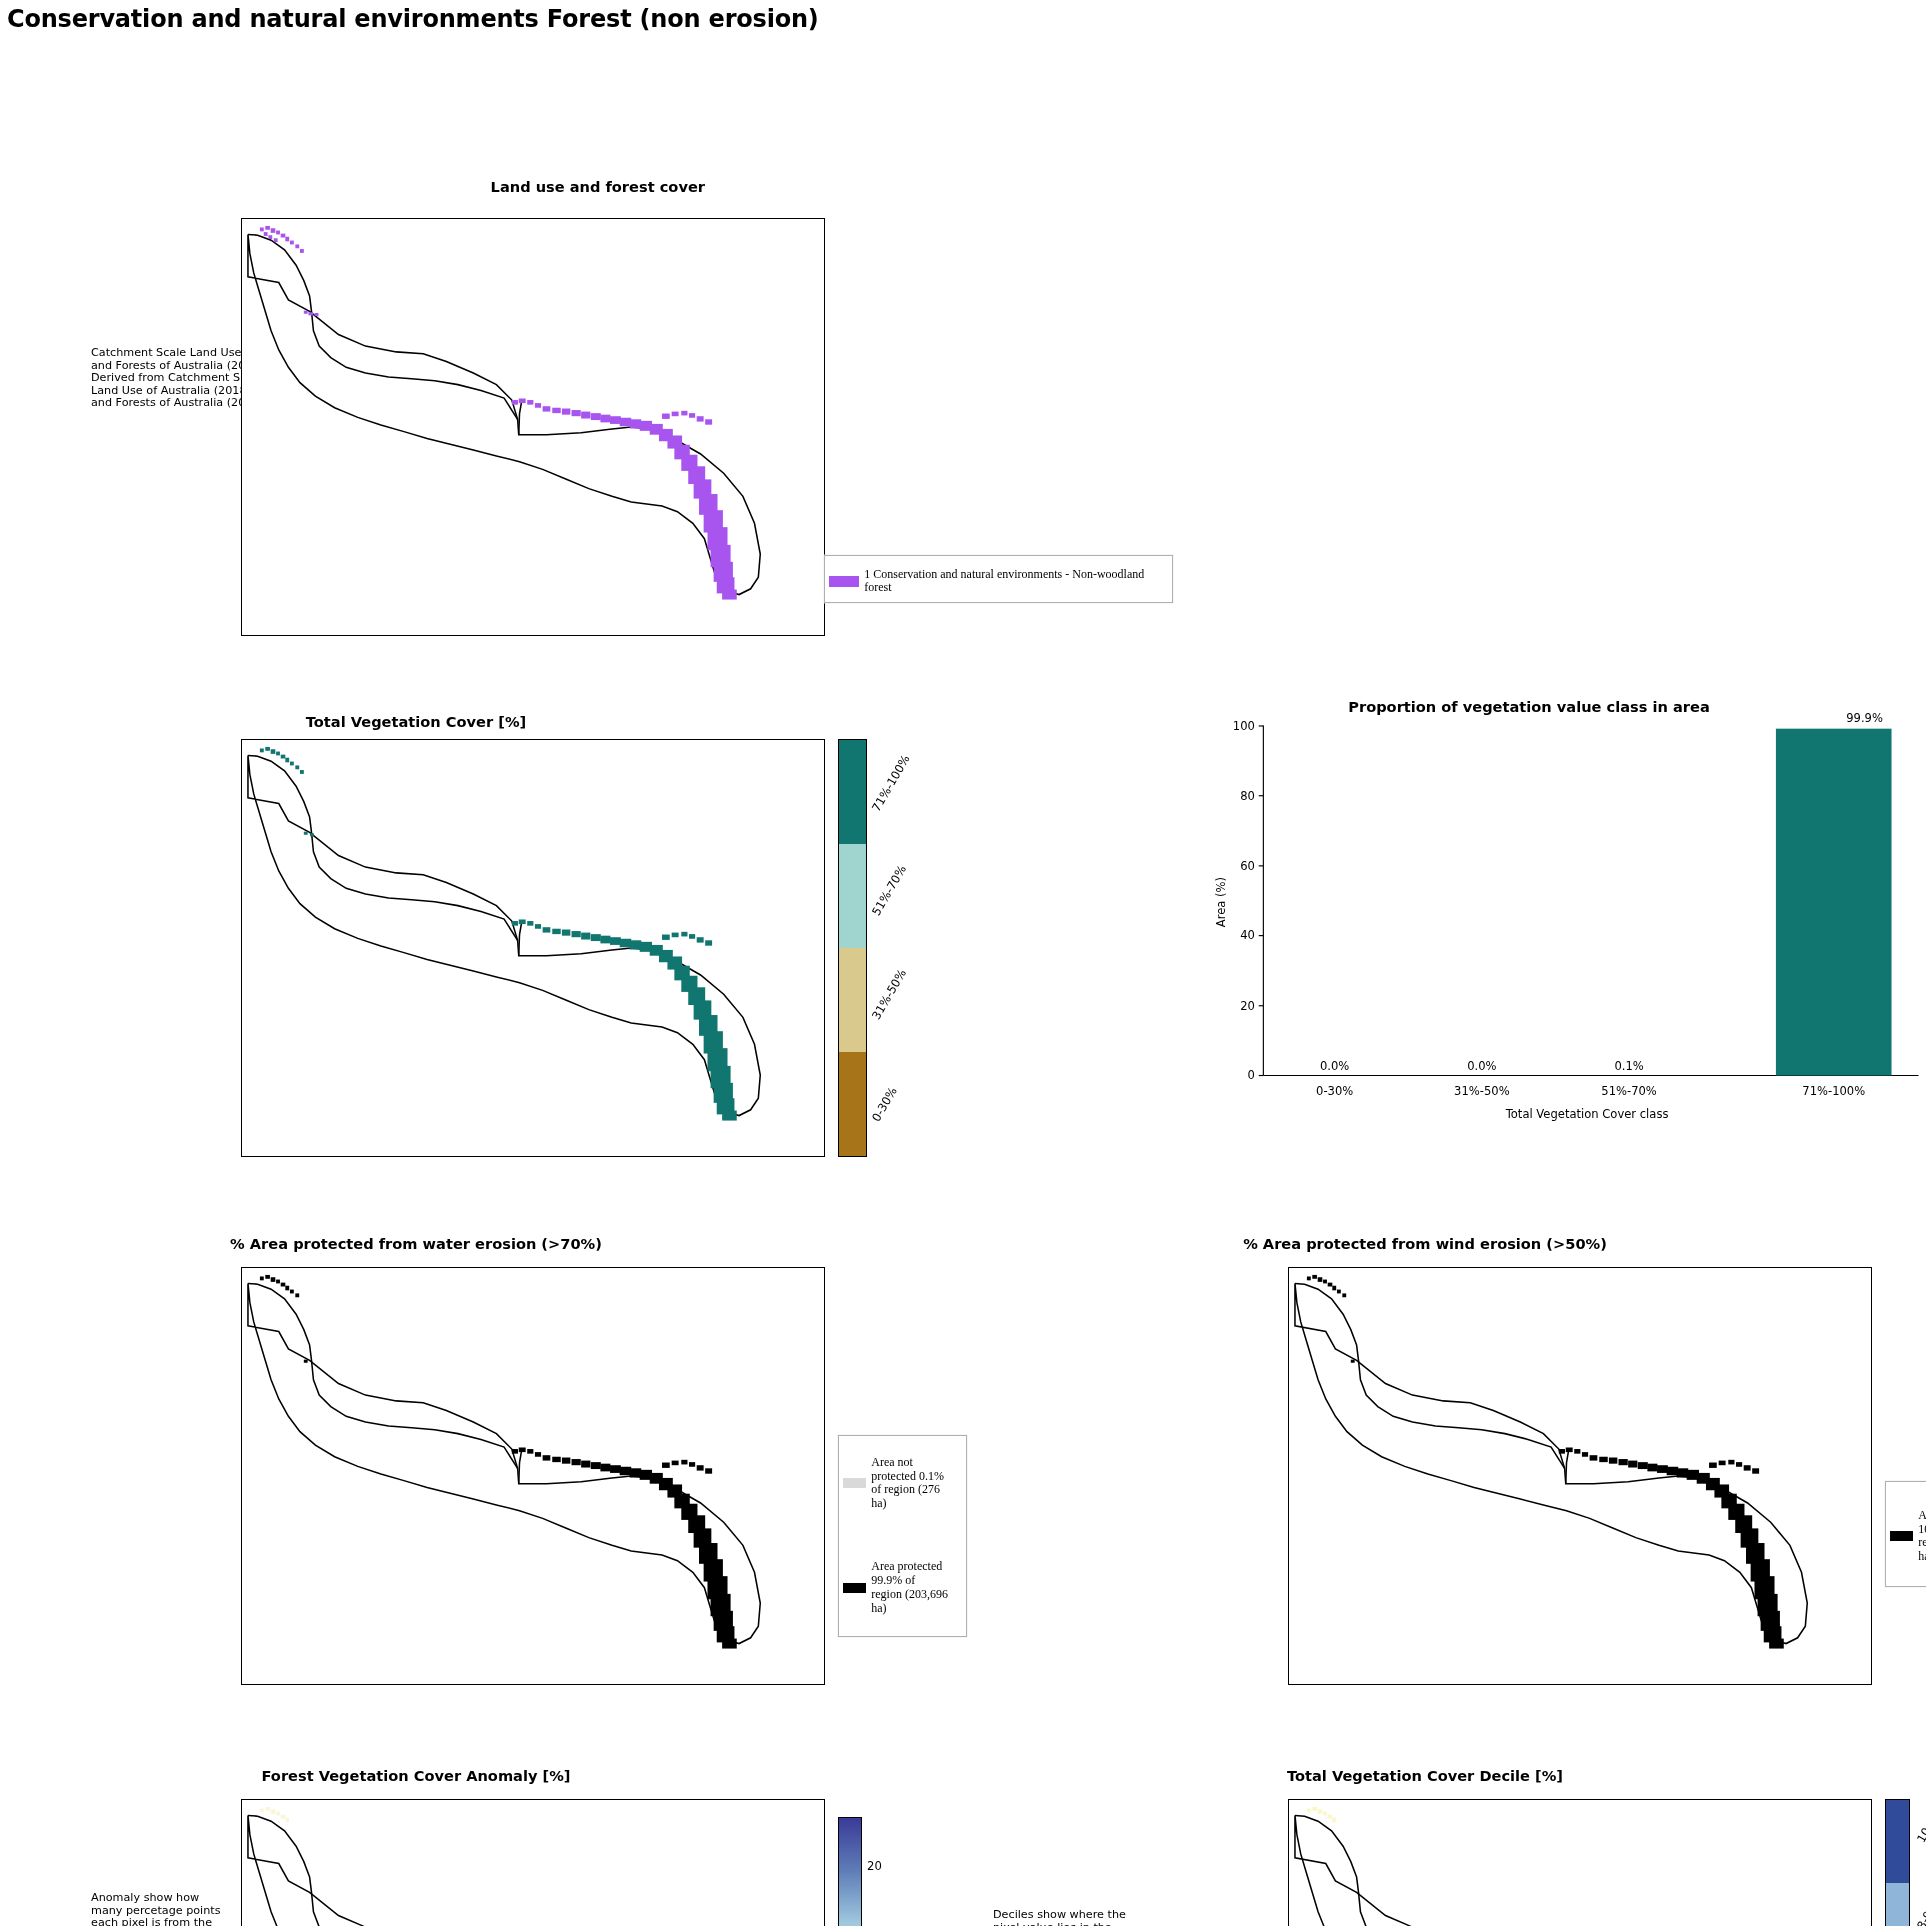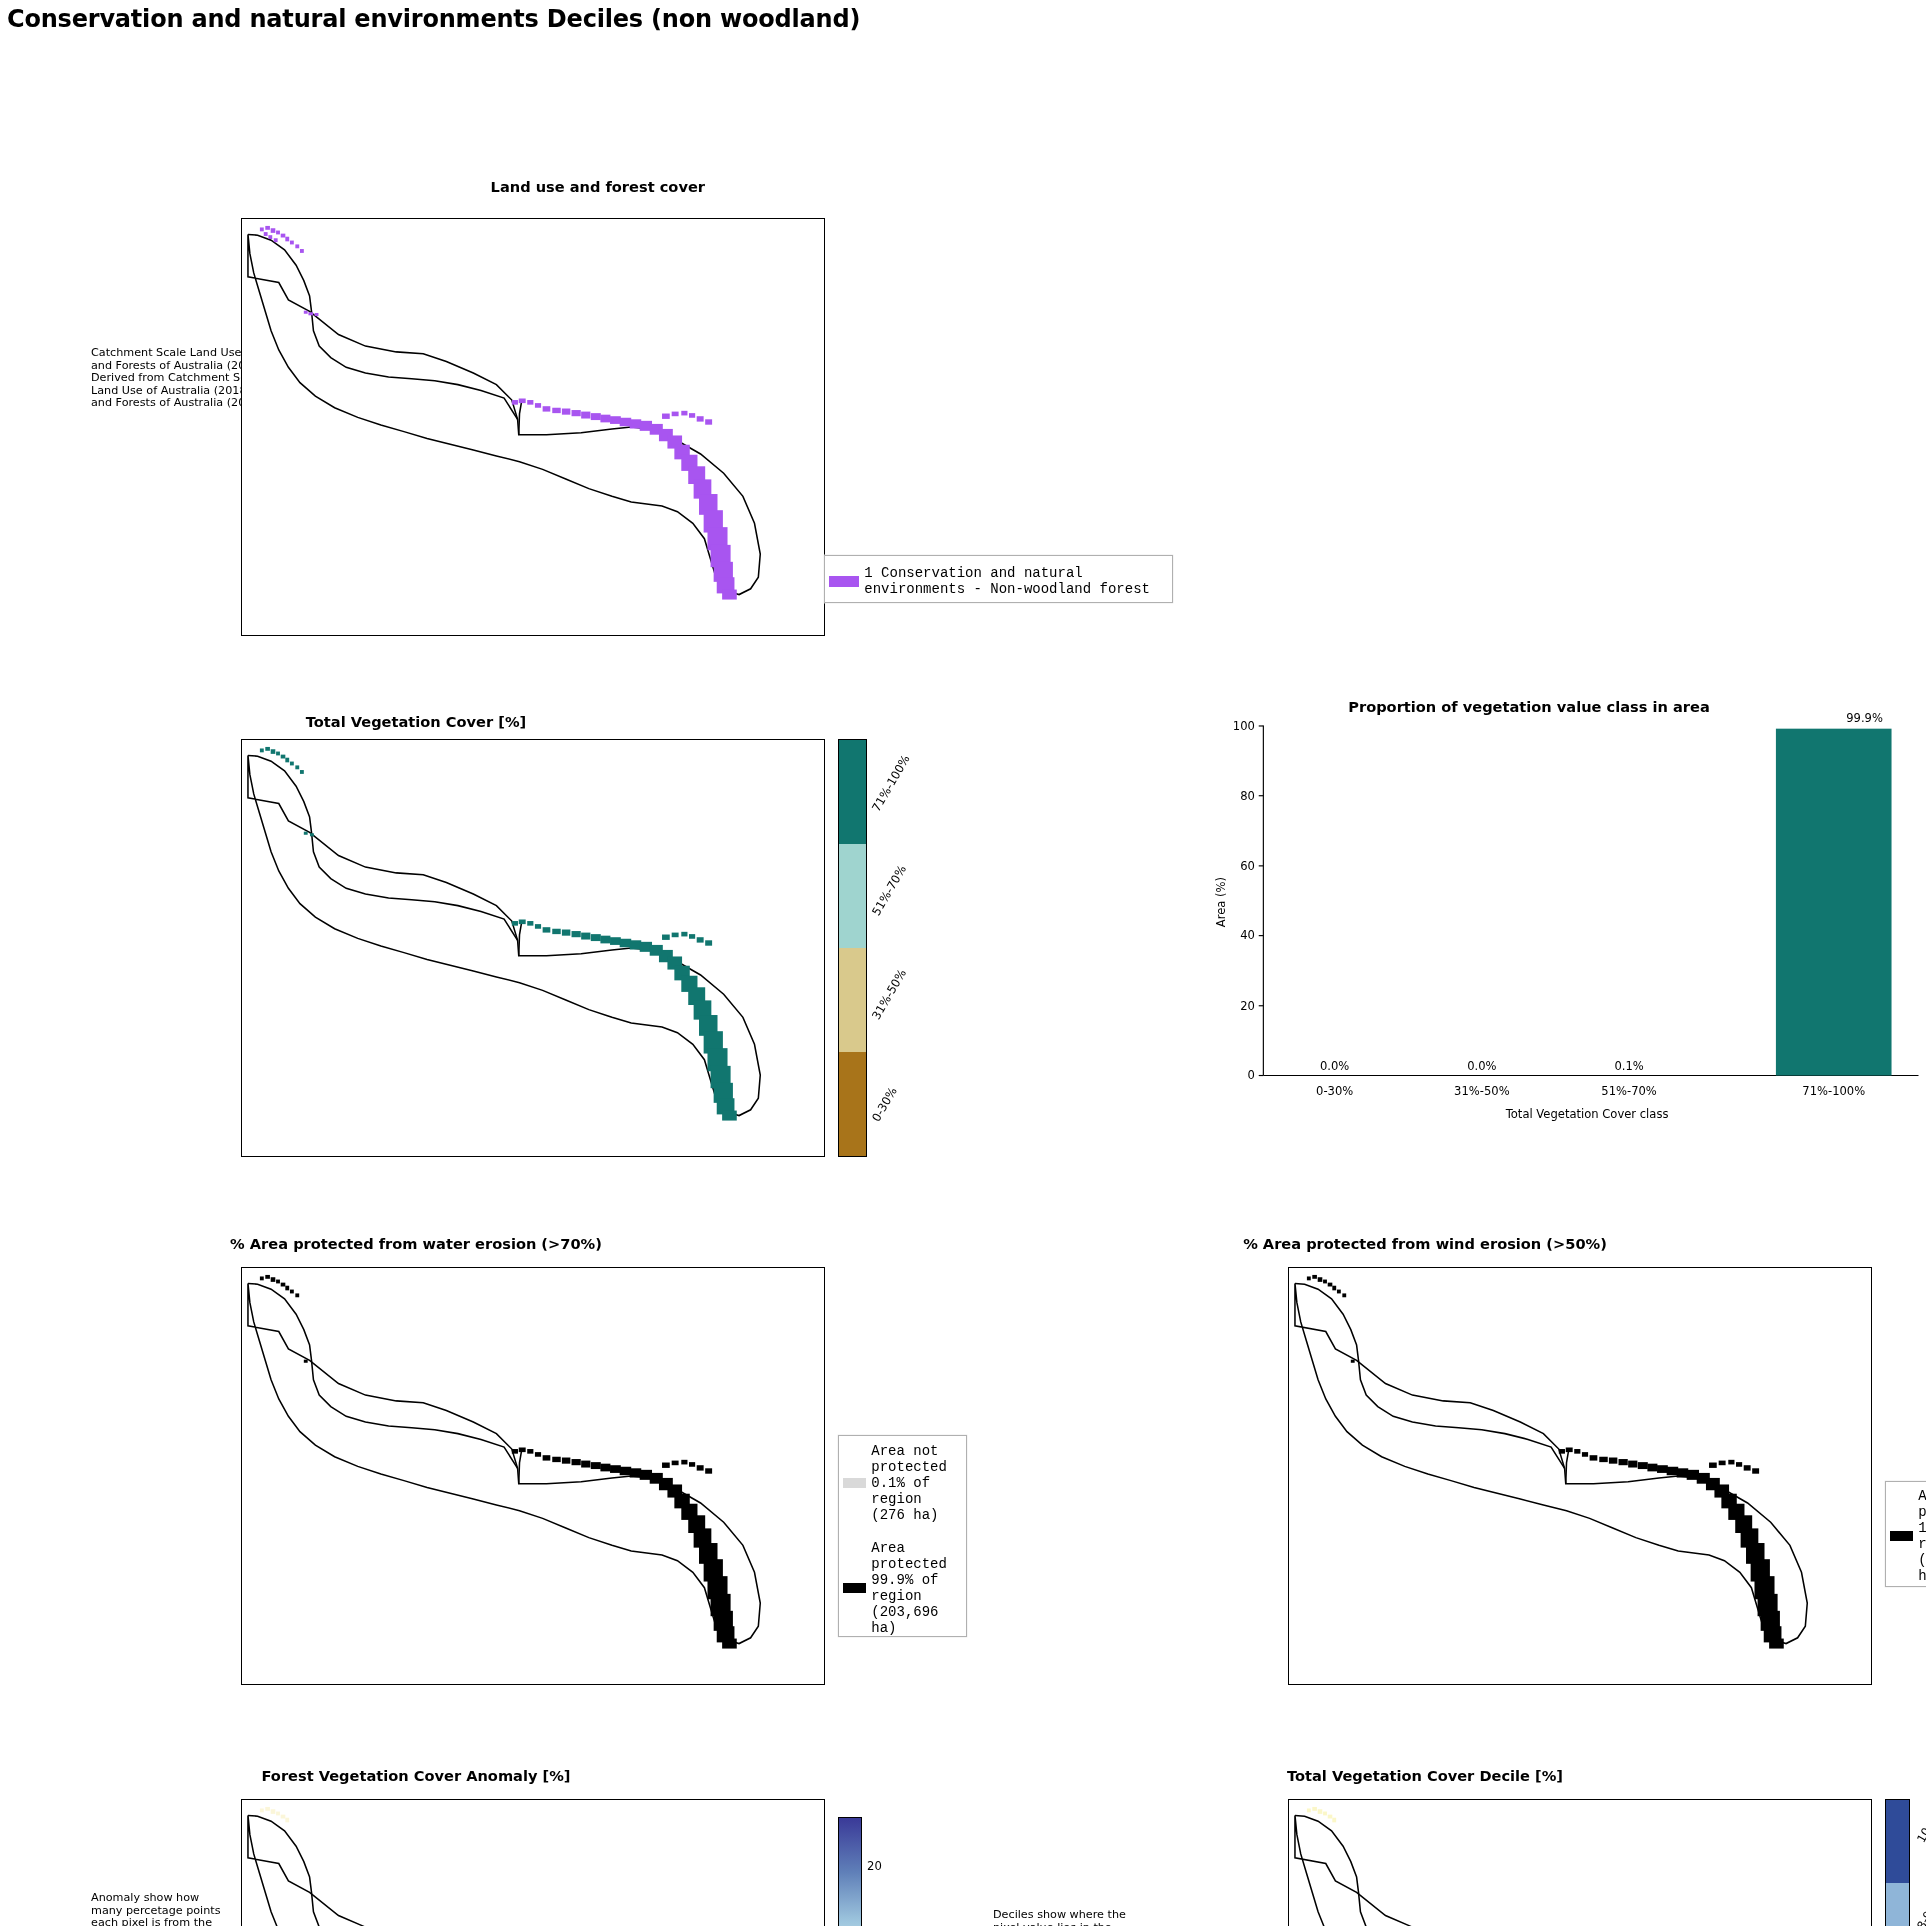--- a/index.html
+++ b/index.html
@@ -8,37 +8,37 @@
   .abs{position:absolute;}
   #report-title{left:7px;top:5.4px;font-size:24px;font-weight:bold;font-family:"DejaVu Sans",sans-serif;letter-spacing:-0.2px;}
 
   .panel-title{font-size:14.6px;font-weight:bold;text-align:center;font-family:"DejaVu Sans",sans-serif;}
   .map-frame{border:1.2px solid #000;background:#fff;position:absolute;overflow:hidden;}
   .sidenote{font-size:11.2px;line-height:1.12;font-family:"DejaVu Sans",sans-serif;color:#000;}
 
   .legend-box{border:0.8px solid #b0b0b0;background:#fff;position:absolute;box-shadow:0 0 0 0.4px #e9e9e9;}
   .legend-row{display:flex;align-items:center;padding:2.3px 3.9px;}
   .legend-swatch{width:30px;height:11.6px;flex:0 0 auto;margin-right:5.4px;}
-  .legend-label{font-size:14px;line-height:1.15;font-family:Liberation Mono, monospace;}
+  .legend-label{font-size:12px;line-height:1.15;font-family:Liberation Serif, serif;}
 
   .cbar{position:absolute;border:0.8px solid #000;}
   .cbar-seg{width:100%;}
   .cbar-tick{position:absolute;font-size:11.6px;font-family:"DejaVu Sans",sans-serif;transform-origin:left top;white-space:nowrap;}
 
   svg{display:block;}
   .axis-label{font-size:30px;font-family:"DejaVu Sans",sans-serif;}
   .tick-label{font-size:30px;font-family:"DejaVu Sans",sans-serif;}
   .bar-val{font-size:30px;font-family:"DejaVu Sans",sans-serif;}
 </style>
 </head>
 <body>
 
 <div class="page">
 
-  <div class="abs" id="report-title">Conservation and natural environments Deciles (non woodland)</div>
+  <div class="abs" id="report-title">Conservation and natural environments Forest (non erosion)</div>
 
   <div class="abs" style="left:0px;top:166px;width:1002px;height:482px;">
     <div class="panel-title abs" style="left:127px;top:11.6px;width:578px;text-align:right;">Land use and forest cover</div>
 
     <div class="sidenote abs" style="left:91px;top:181px;width:173px;">Catchment Scale Land Use and Forests of Australia (2018) Derived from Catchment Scale Land Use of Australia (2018) and Forests of Australia (2018)</div>
 
     <div class="map-frame" style="left:241px;top:52px;width:582px;height:416px;">
       <svg width="582" height="416" viewBox="0 0 1510 1080">
         <g>
           <path d="M15,40 L15,150 L95,165 L120,210 L175,240 L250,300 L320,330 L400,345 L470,350 L530,370 L600,400 L660,430 L700,470 L715,520 L718,560 L790,560 L880,555 L960,545 L1010,540 L1060,545 L1120,570 L1190,610 L1250,660 L1300,720 L1330,790 L1345,870 L1340,930 L1320,960 L1290,975 L1255,965 L1230,930 L1215,880 L1200,830 L1170,790 L1130,760 L1090,745 L1050,740 L1010,735 L960,720 L900,700 L840,675 L780,650 L720,630 L660,615 L600,600 L540,585 L480,570 L420,552 L360,535 L300,515 L240,490 L190,460 L150,425 L120,385 L95,340 L75,290 L60,240 L45,190 L30,140 L20,90 Z" fill="none" stroke="#000" stroke-width="4"></path>

